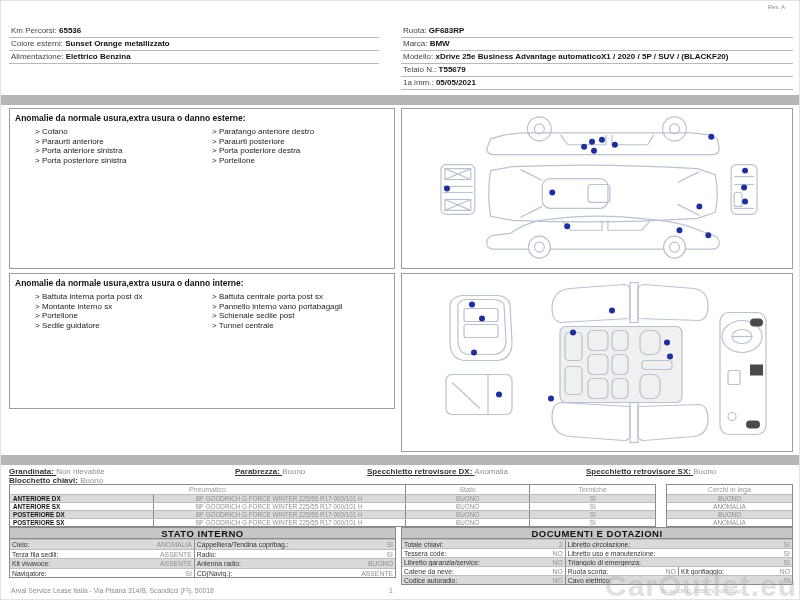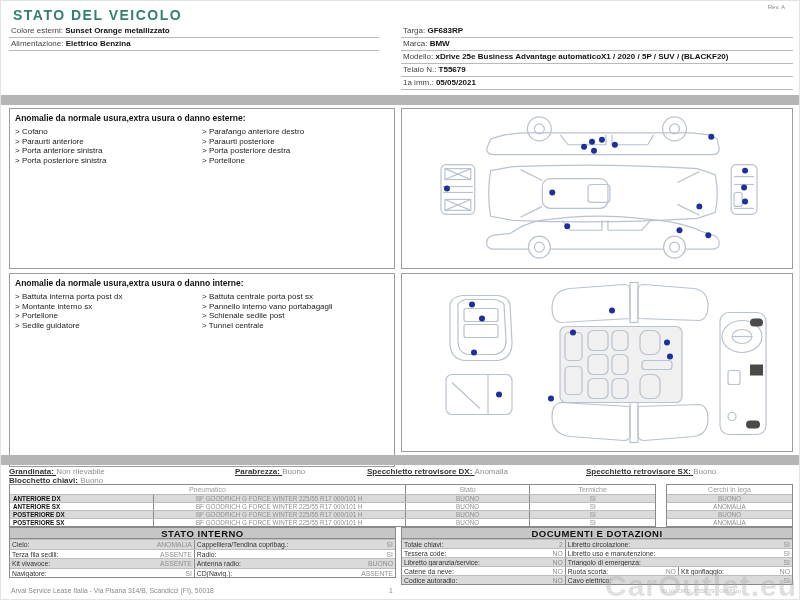--- a/index.html
+++ b/index.html
@@ -18,23 +18,23 @@
   .info-row .lbl { color:#444; }
   .info-row .val { color:#111; font-weight:bold; }
 
   .gray-bar { position:absolute; left:0; width:800px; height:10px; background:#b5b5b5; }
   #bar1 { top:94px; }
   #bar2 { top:454px; }
 
   
   .anom-box { position:absolute; left:8px; width:386px; border:1px solid #9c9c9c; background:#fff; padding:4px 5px; }
   #anom-ext { top:107px; height:161px; }
-  #anom-int { top:272px; height:194px; }
+  #anom-int { top:272px; height:136px; }
   .anom-title { font-size:8.5px; font-weight:bold; color:#111; margin-bottom:4px; }
-  .anom-cols { display:flex; }
+  .anom-cols { display:flex;margin-left:20px; }
   .anom-col { width:50%; }
   .anom-item { font-size:8px; line-height:9.5px; color:#222; padding-right:4px; }
   .anom-item::before { content:"> "; }
 
   .diagram-box { position:absolute; left:400px; width:392px; border:1px solid #9c9c9c; background:#fff; }
   #diag-ext { top:107px; height:161px; }
   #diag-int { top:272px; height:179px; }
   .diagram-box svg { display:block; width:100%; height:100%; }
   .car-line { stroke:#b9c2cf; stroke-width:1.2; fill:none; }
   .dash-mark { fill:#4a4a4a; stroke:none; }
@@ -78,29 +78,29 @@
   .footer-text { position:absolute; left:10px; top:586px; font-size:6.8px; color:#8a8a8a; }
   .page-num { position:absolute; left:388px; top:586px; font-size:6.8px; color:#8a8a8a; }
   .watermark { position:absolute; right:2px; top:568px; font-size:30px; font-weight:bold; color:rgba(165,165,165,0.35); letter-spacing:1px; }
   .id-line { position:absolute; right:58px; top:587px; font-size:6px; color:#c2c2c2; }
 </style>
 </head>
 <body>
 
 <div id="page">
 
-  <div class="doc-title">STATO DEL VEICOLO</div>
   <div class="rev">Rev. A</div>
 
   <div class="info-table" id="info-left">
+      <div class="info-row"><span class="lbl">Km Percorsi: </span><span class="val">65536</span></div>
       <div class="info-row"><span class="lbl">Colore esterni: </span><span class="val">Sunset Orange metallizzato</span></div>
       <div class="info-row"><span class="lbl">Alimentazione: </span><span class="val">Elettrico Benzina</span></div>
     </div>
   <div class="info-table" id="info-right">
-      <div class="info-row"><span class="lbl">Targa: </span><span class="val">GF683RP</span></div>
+      <div class="info-row"><span class="lbl">Ruota: </span><span class="val">GF683RP</span></div>
       <div class="info-row"><span class="lbl">Marca: </span><span class="val">BMW</span></div>
       <div class="info-row"><span class="lbl">Modello: </span><span class="val">xDrive 25e Business Advantage automaticoX1 / 2020 / 5P / SUV / (BLACKF20)</span></div>
       <div class="info-row"><span class="lbl">Telaio N.: </span><span class="val">T55679</span></div>
       <div class="info-row"><span class="lbl">1a imm.: </span><span class="val">05/05/2021</span></div>
     </div>
 
   <div class="gray-bar" id="bar1"></div>
 
   <div class="anom-box" id="anom-ext">
     <div class="anom-title">Anomalie da normale usura,extra usura o danno esterne:</div>

